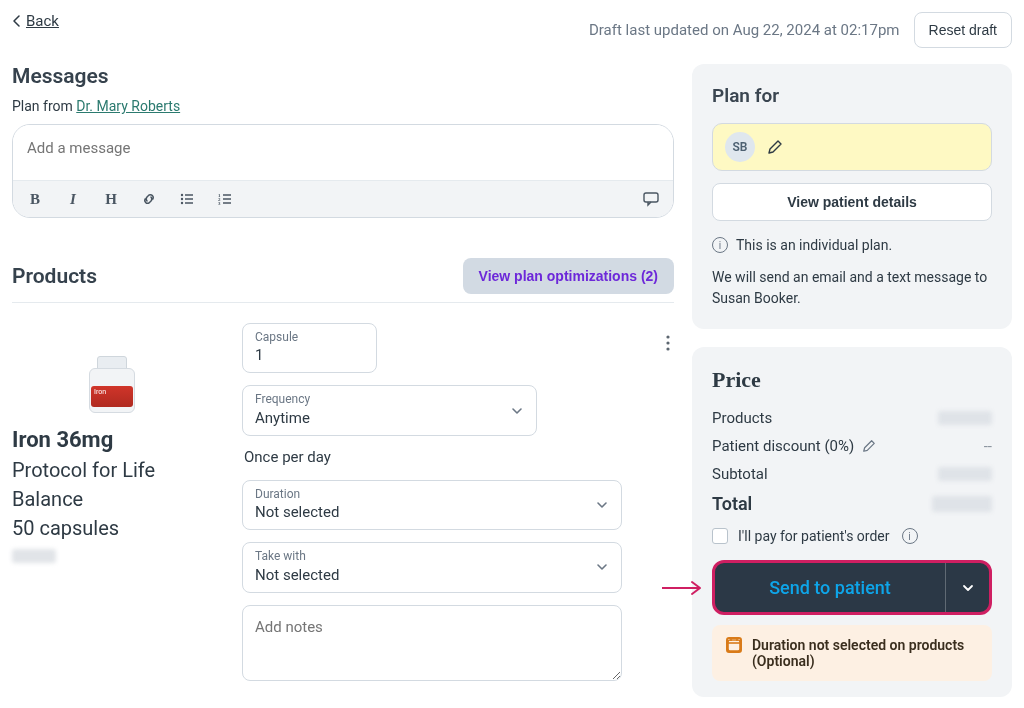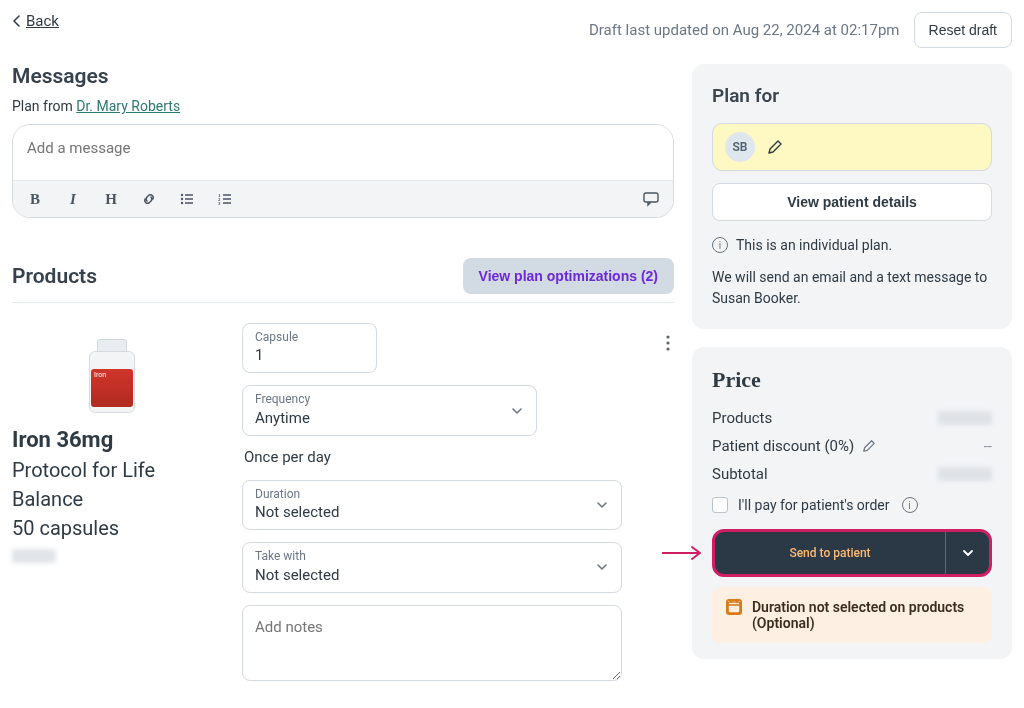--- a/index.html
+++ b/index.html
@@ -147,21 +147,21 @@
     display: flex;
     gap: 30px;
   }
   .prod-left { width: 200px; }
   .prod-img {
     width: 70px; height: 90px;
     margin: 0 auto 14px auto;
     display: flex; align-items: flex-end; justify-content: center;
   }
   .bottle {
-    width: 46px; height: 74px;
+    width: 46px; height: 57px;
     position: relative;
   }
   .bottle .cap {
     width: 30px; height: 14px;
     background: #e9edf1;
     border: 1px solid #cfd6dc;
     border-radius: 3px 3px 2px 2px;
     position: absolute; top: 0; left: 50%; transform: translateX(-50%);
   }
   .bottle .body {
@@ -334,23 +334,23 @@
     width: 100%;
     display: flex;
     border: 3px solid var(--pink);
     border-radius: 12px;
     overflow: hidden;
     background: var(--dark);
   }
   .send-btn .main-btn {
     flex: 1;
     padding: 14px;
-    color: #fdba74;
+    color: #0ea5e9;
     text-align: center;
-    font-size: 12px;
+    font-size: 18px;
     font-weight: 500;
     cursor: pointer;
   }
   .send-btn .drop {
     width: 44px;
     border-left: 1px solid rgba(255,255,255,0.25);
     display: flex; align-items: center; justify-content: center;
     color: #fff;
     cursor: pointer;
   }
@@ -558,20 +558,24 @@
                 <path d="M11 2 l3 3 -8 8 -4 1 1-4 z" stroke="#6b7785" stroke-width="1.4" fill="none" stroke-linejoin="round"></path>
               </svg>
           </span>
           <span style="flex:1"></span>
           <span class="dashes">--</span>
         </div>
         <div class="price-row">
           <span class="lbl">Subtotal</span>
           <span class="amt-blur"></span>
         </div>
+        <div class="price-row total" style="margin-top:6px;">
+          <span class="lbl">Total</span>
+          <span class="amt-blur" style="width:60px; height:16px;"></span>
+        </div>
 
         <div class="pay-check">
           <span class="chk"></span>
           <span>I'll pay for patient's order</span>
           <span class="info-icon" style="margin-left:2px;">i</span>
         </div>
 
         <div class="send-wrap">
           <span class="arrow-annot">
             <svg width="48" height="20" viewBox="0 0 48 20">

